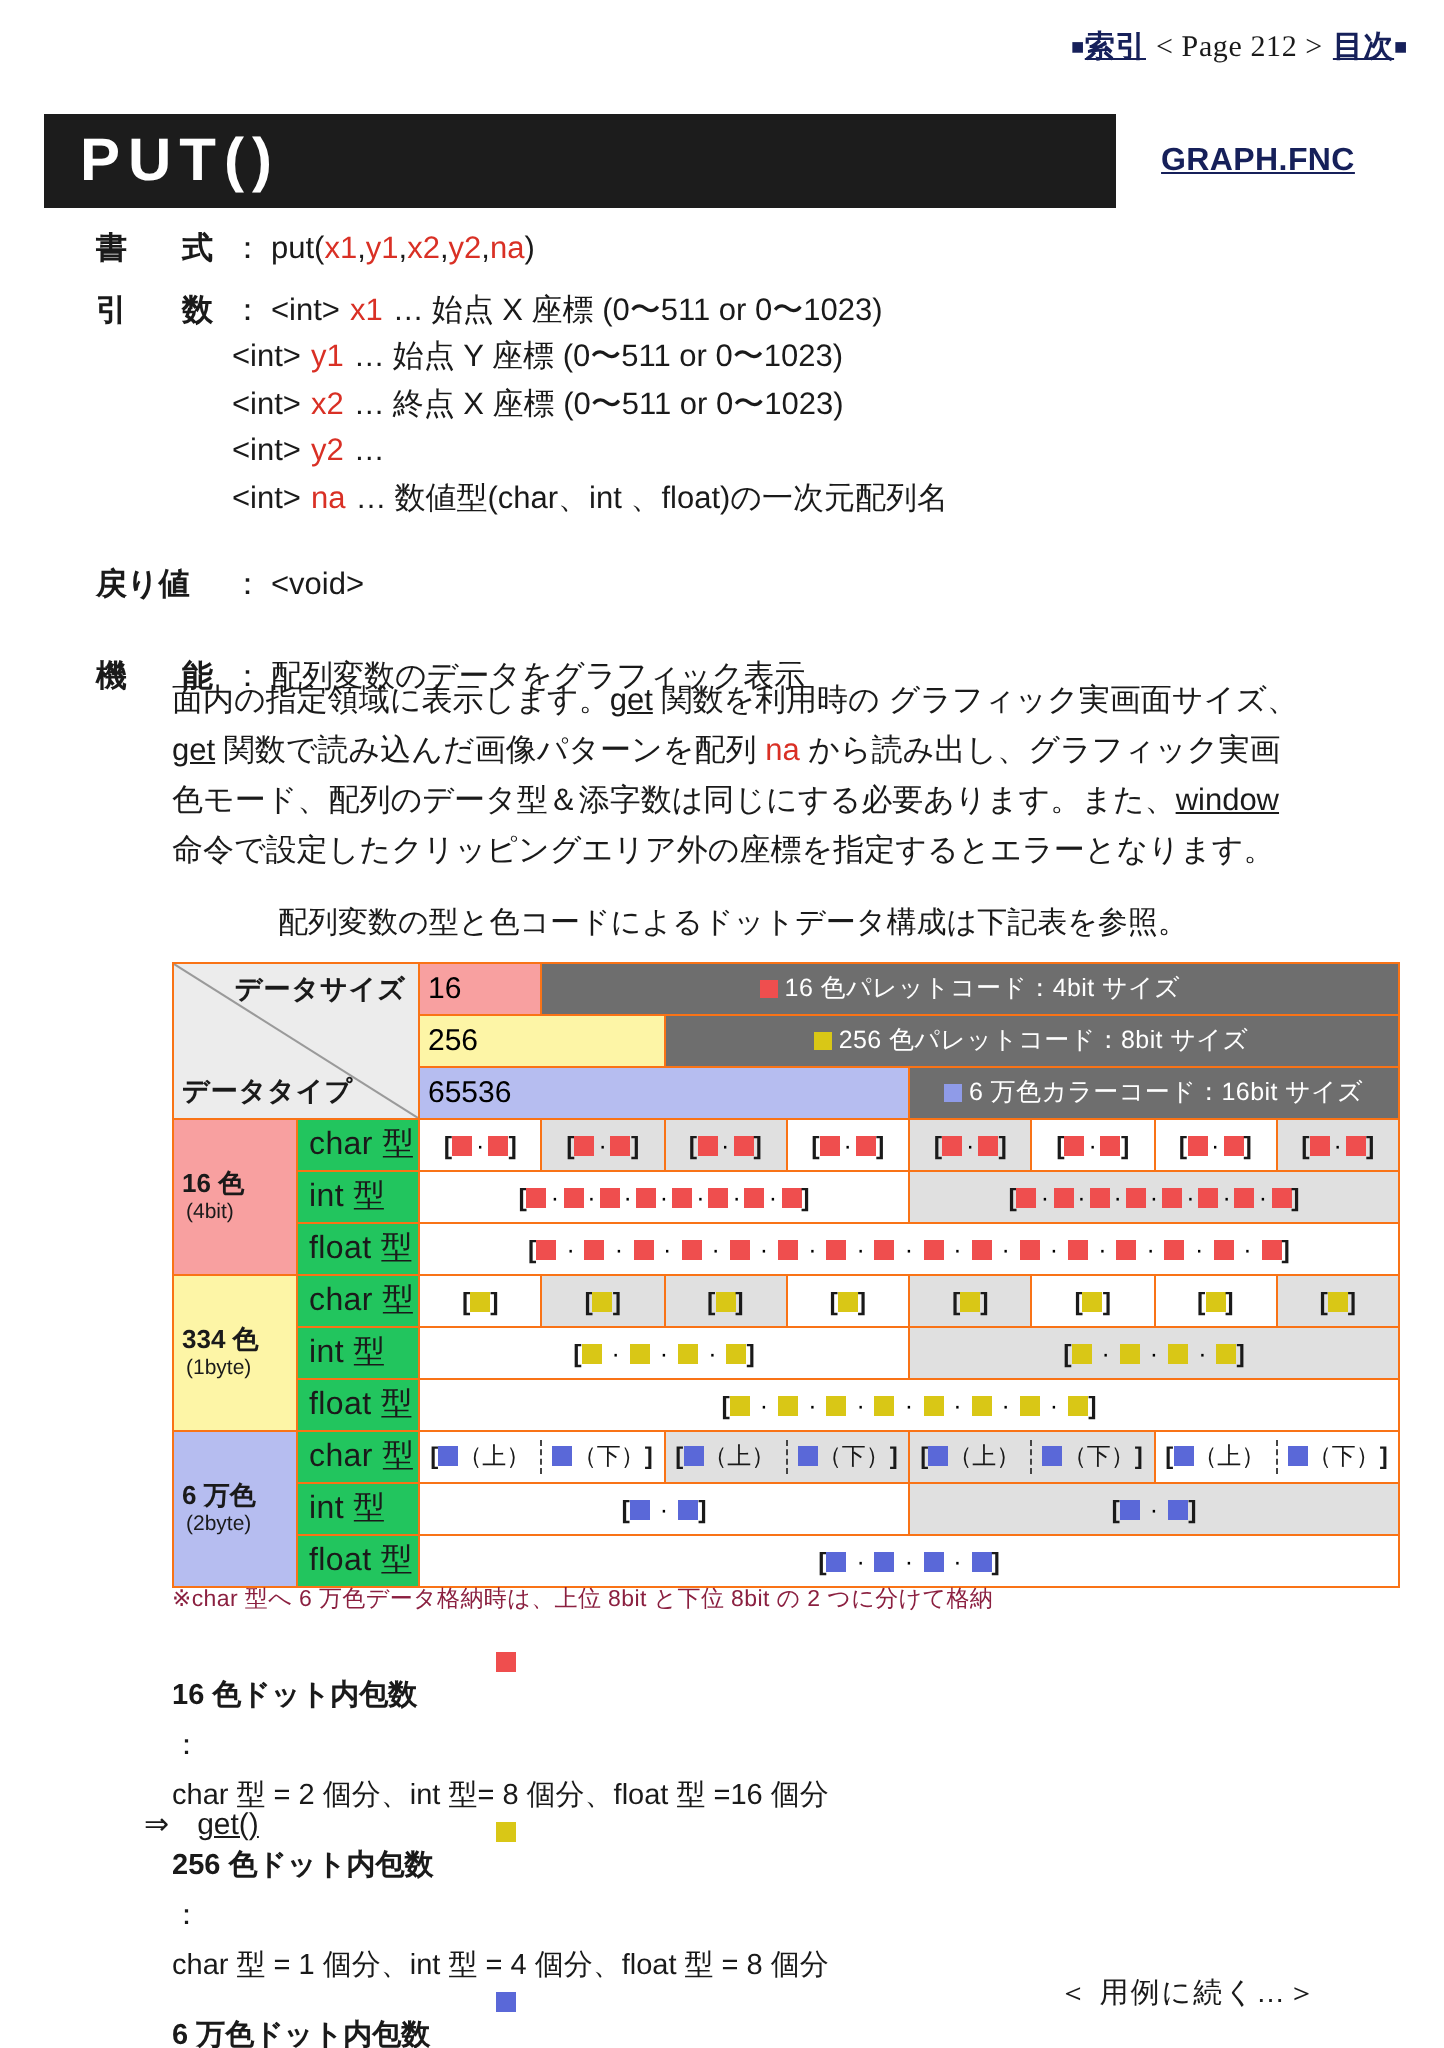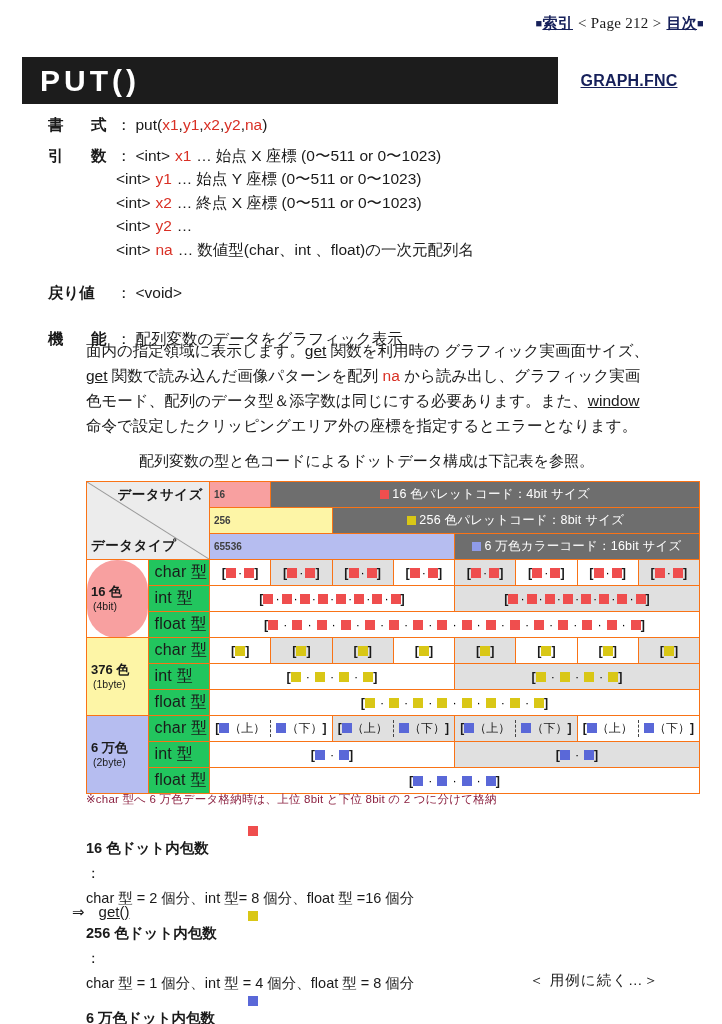--- a/index.html
+++ b/index.html
@@ -166,24 +166,24 @@
   }
   .hdr-corner .dt {
     position: absolute;
     bottom: 4px;
     left: 4px;
     font-size: 13.5px;
     font-weight: bold;
     letter-spacing: 0.5px;
   }
   .sizecell {
-    font-size: 10px;
-    font-weight: bold;
+    font-size: 15px;
+    font-weight: normal;
     padding-left: 4px !important;
-    color: #404040;
+    color: #000000;
   }
   .sizecell-16 { background: #f8a0a0; }
   .sizecell-256 { background: #fdf5a6; }
   .sizecell-65536 { background: #b6bdf0; }
   .greybar {
     background: #6e6e6e;
     color: #ffffff;
     text-align: center;
     font-size: 12.5px;
     letter-spacing: 0.2px;
@@ -205,21 +205,21 @@
     font-size: 13px;
     font-weight: bold;
     line-height: 15px;
   }
   .catcell .sub {
     display: block;
     font-size: 10.5px;
     font-weight: normal;
     padding-left: 2px;
   }
-  .cat16 { background: #f8a0a0; border-radius: 30px; }
+  .cat16 { background: #f8a0a0; }
   .cat256 { background: #fdf5a6; }
   .cat65536 { background: #b6bdf0; }
   .typecell {
     width: 66px;
     background: #22c55e;
     font-size: 16px;
     padding-left: 6px !important;
     font-family: "Liberation Sans", sans-serif;
     letter-spacing: 0.2px;
   }
@@ -301,21 +301,21 @@
     position: absolute;
     left: 72px;
     top: 903px;
     font-size: 15px;
   }
   .seealso .arrow { margin-right: 14px; }
   .seealso a { color: #1a1a1a; text-decoration: underline; }
 
   .footer {
     position: absolute;
-    bottom: 34px;
+    bottom: 18px;
     right: 63px;
     font-size: 14.5px;
     letter-spacing: 1px;
     text-align: center;
   }
 </style>
 </head>
 <body>
 
 <div class="topnav">
@@ -451,21 +451,21 @@
       <td class="dots cell-w" colspan="4"><span class="brk">[</span><span class="dot dot-r"></span><span class="sep">·</span><span class="dot dot-r"></span><span class="sep">·</span><span class="dot dot-r"></span><span class="sep">·</span><span class="dot dot-r"></span><span class="sep">·</span><span class="dot dot-r"></span><span class="sep">·</span><span class="dot dot-r"></span><span class="sep">·</span><span class="dot dot-r"></span><span class="sep">·</span><span class="dot dot-r"></span><span class="brk">]</span></td>
       <td class="dots cell-g" colspan="4"><span class="brk">[</span><span class="dot dot-r"></span><span class="sep">·</span><span class="dot dot-r"></span><span class="sep">·</span><span class="dot dot-r"></span><span class="sep">·</span><span class="dot dot-r"></span><span class="sep">·</span><span class="dot dot-r"></span><span class="sep">·</span><span class="dot dot-r"></span><span class="sep">·</span><span class="dot dot-r"></span><span class="sep">·</span><span class="dot dot-r"></span><span class="brk">]</span></td>
     </tr>
     <tr>
       <td class="typecell">float 型</td>
       <td class="dots cell-w" colspan="8"><span class="brk">[</span><span class="dot dot-r"></span><span class="sep-wide">·</span><span class="dot dot-r"></span><span class="sep-wide">·</span><span class="dot dot-r"></span><span class="sep-wide">·</span><span class="dot dot-r"></span><span class="sep-wide">·</span><span class="dot dot-r"></span><span class="sep-wide">·</span><span class="dot dot-r"></span><span class="sep-wide">·</span><span class="dot dot-r"></span><span class="sep-wide">·</span><span class="dot dot-r"></span><span class="sep-wide">·</span><span class="dot dot-r"></span><span class="sep-wide">·</span><span class="dot dot-r"></span><span class="sep-wide">·</span><span class="dot dot-r"></span><span class="sep-wide">·</span><span class="dot dot-r"></span><span class="sep-wide">·</span><span class="dot dot-r"></span><span class="sep-wide">·</span><span class="dot dot-r"></span><span class="sep-wide">·</span><span class="dot dot-r"></span><span class="sep-wide">·</span><span class="dot dot-r"></span><span class="brk">]</span></td>
     </tr>
 
     <tr>
       <td class="catcell cat256" rowspan="3">
-        <span>376 色</span>
+        <span>334 色</span>
         <span class="sub">(1byte)</span>
       </td>
       <td class="typecell">char 型</td>
       <td class="dots cell-w"><span class="brk">[</span><span class="dot dot-y"></span><span class="brk">]</span></td>
       <td class="dots cell-g"><span class="brk">[</span><span class="dot dot-y"></span><span class="brk">]</span></td>
       <td class="dots cell-g"><span class="brk">[</span><span class="dot dot-y"></span><span class="brk">]</span></td>
       <td class="dots cell-w"><span class="brk">[</span><span class="dot dot-y"></span><span class="brk">]</span></td>
       <td class="dots cell-g"><span class="brk">[</span><span class="dot dot-y"></span><span class="brk">]</span></td>
       <td class="dots cell-w"><span class="brk">[</span><span class="dot dot-y"></span><span class="brk">]</span></td>
       <td class="dots cell-w"><span class="brk">[</span><span class="dot dot-y"></span><span class="brk">]</span></td>

